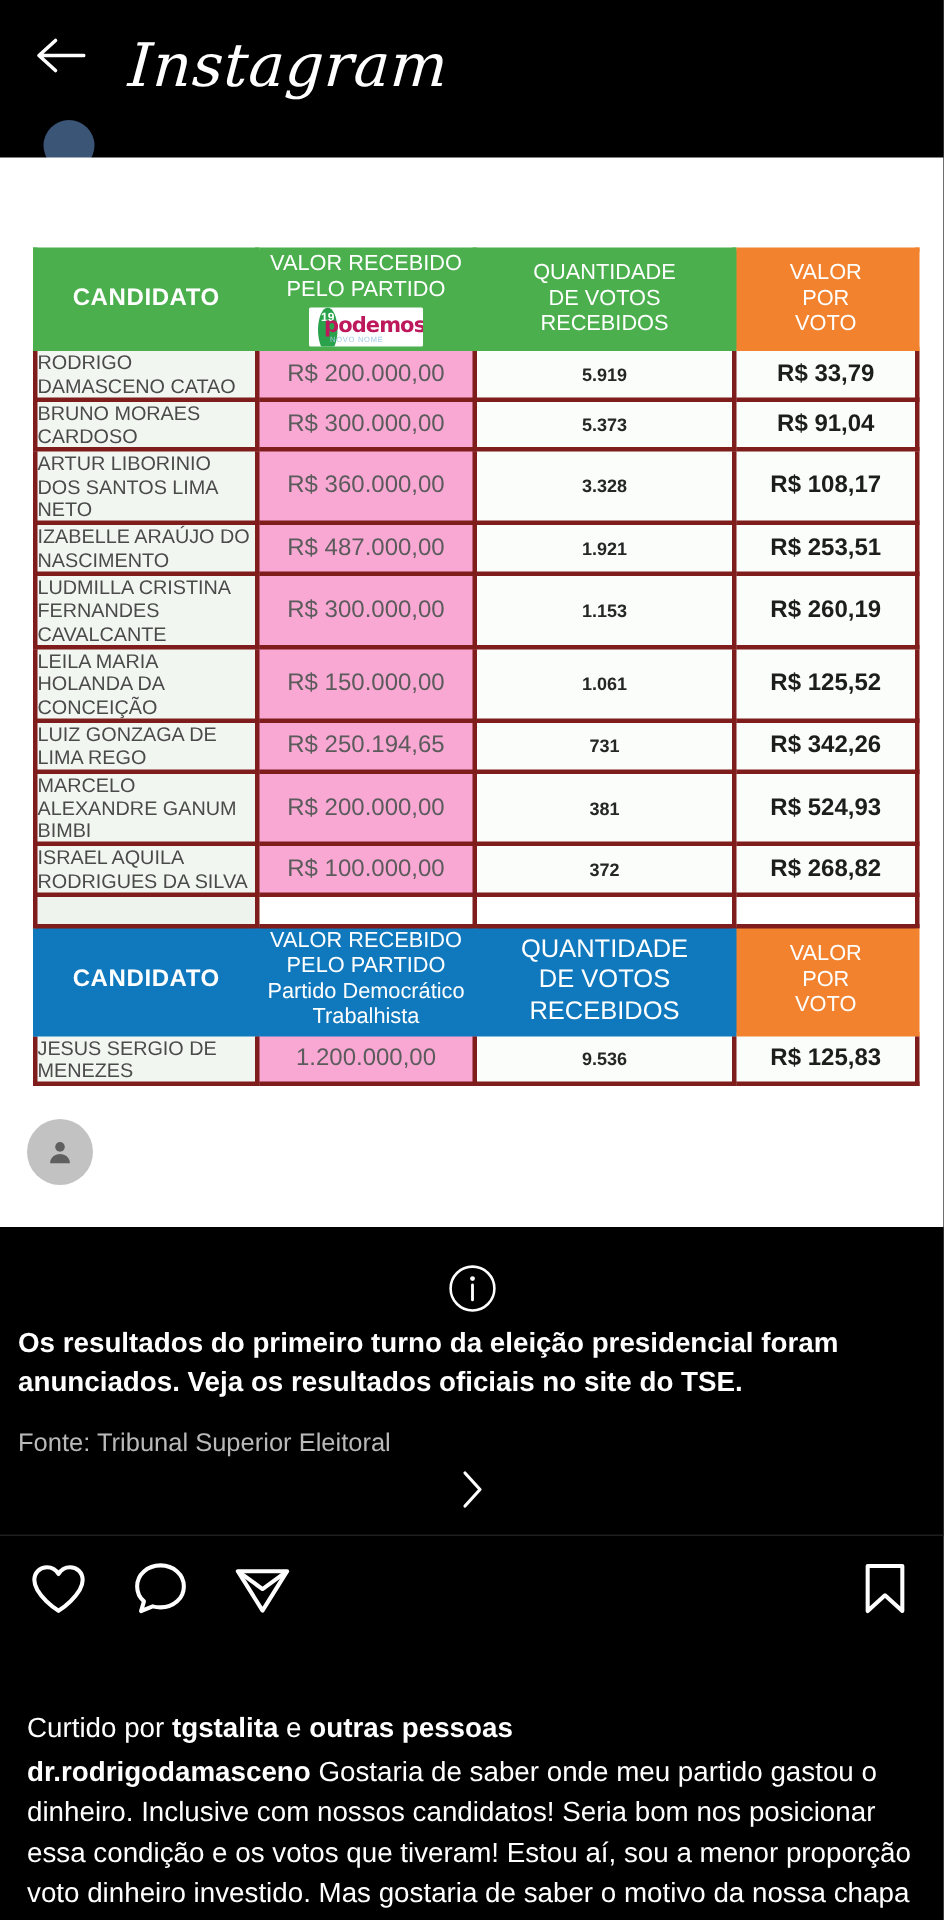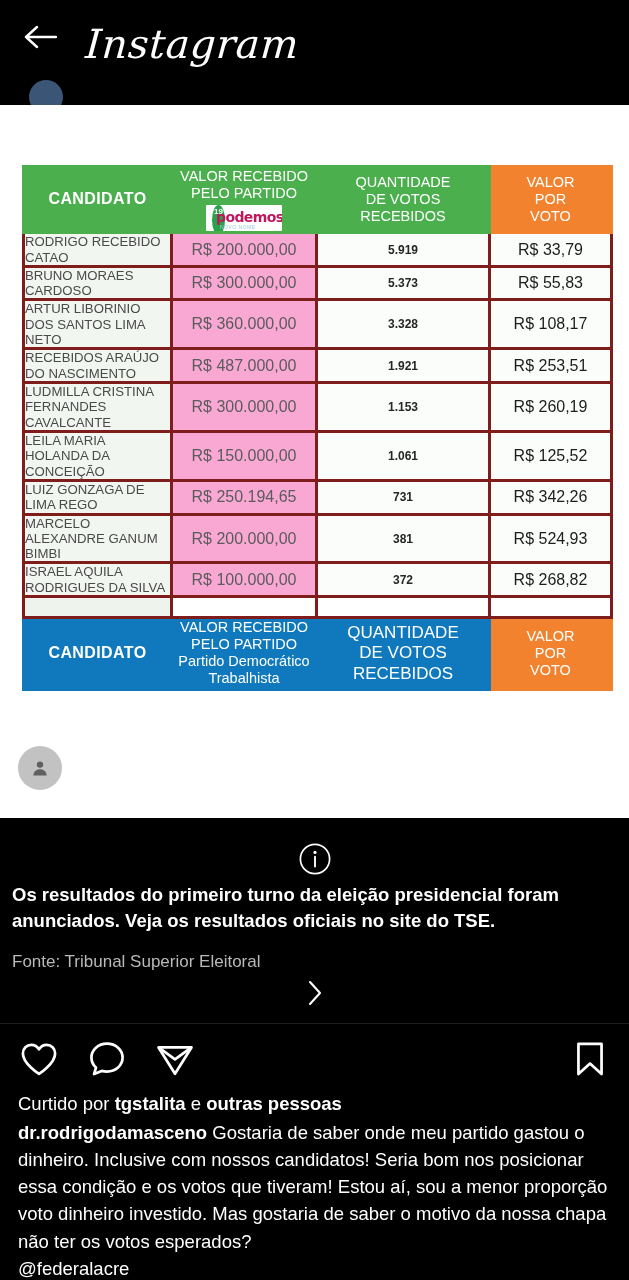--- a/index.html
+++ b/index.html
@@ -167,21 +167,21 @@
     color: #262626;
     font-size: 12px;
     font-weight: bold;
     text-align: center;
     padding: 5px 4px;
   }
   .ppv {
     background: #fbfdfa;
     color: #1d1d1d;
     font-size: 16px;
-    font-weight: normal;
+    font-weight: bold;
     text-align: center;
     padding: 5px 4px;
   }
   .blank-nm { background: #eef3ed; height: 18px; }
   .blank-cell { background: #ffffff; height: 18px; }
 
   .tag-badge {
     position: absolute;
     left: 18px;
     bottom: 28px;
@@ -240,21 +240,21 @@
   .actions .left { display: flex; gap: 26px; align-items: center; }
   .actions .spacer { flex: 1; }
 
   
   .caption {
     padding: 4px 18px 0 18px;
     font-size: 18.5px;
     line-height: 1.47;
     color: #fff;
   }
-  .likes { font-size: 18.5px; margin-bottom: 2px; }
+  .likes { font-size: 18.5px; margin-bottom: 2px; margin-top: 48px; }
   .b { font-weight: bold; }
   .cap-body { margin-top: 0; }
   .mention { display: block; }
 
   svg { display: block; }
 </style>
 </head>
 <body>
 
 <div class="appbar">
@@ -298,39 +298,39 @@
             <div>RECEBIDOS</div>
           </td>
           <td class="hd orange">
             <div>VALOR</div>
             <div>POR</div>
             <div>VOTO</div>
           </td>
         </tr>
 
         <tr>
-          <td class="nm">RODRIGO RECEBIDO CATAO</td>
+          <td class="nm">RODRIGO DAMASCENO CATAO</td>
           <td class="val">R$ 200.000,00</td>
           <td class="votes">5.919</td>
           <td class="ppv">R$ 33,79</td>
         </tr>
         <tr>
           <td class="nm">BRUNO MORAES CARDOSO</td>
           <td class="val">R$ 300.000,00</td>
           <td class="votes">5.373</td>
-          <td class="ppv">R$ 55,83</td>
+          <td class="ppv">R$ 91,04</td>
         </tr>
         <tr>
           <td class="nm">ARTUR LIBORINIO DOS SANTOS LIMA NETO</td>
           <td class="val">R$ 360.000,00</td>
           <td class="votes">3.328</td>
           <td class="ppv">R$ 108,17</td>
         </tr>
         <tr>
-          <td class="nm">RECEBIDOS ARAÚJO DO NASCIMENTO</td>
+          <td class="nm">IZABELLE ARAÚJO DO NASCIMENTO</td>
           <td class="val">R$ 487.000,00</td>
           <td class="votes">1.921</td>
           <td class="ppv">R$ 253,51</td>
         </tr>
         <tr>
           <td class="nm">LUDMILLA CRISTINA FERNANDES CAVALCANTE</td>
           <td class="val">R$ 300.000,00</td>
           <td class="votes">1.153</td>
           <td class="ppv">R$ 260,19</td>
         </tr>
@@ -379,20 +379,26 @@
             <div>DE VOTOS</div>
             <div>RECEBIDOS</div>
           </td>
           <td class="hd orange">
             <div>VALOR</div>
             <div>POR</div>
             <div>VOTO</div>
           </td>
         </tr>
 
+        <tr>
+          <td class="nm">JESUS SERGIO DE MENEZES</td>
+          <td class="val">1.200.000,00</td>
+          <td class="votes">9.536</td>
+          <td class="ppv">R$ 125,83</td>
+        </tr>
 
       </tbody>
     </table>
   </div>
 
   <div class="tag-badge">
     <span>
       <svg width="20" height="20" viewBox="0 0 20 20">
         <circle cx="10" cy="6.6" r="3.2" fill="#5f5f5f"></circle>
         <path d="M3.4 17.5c0-3.7 3-6.2 6.6-6.2s6.6 2.5 6.6 6.2z" fill="#5f5f5f"></path>

